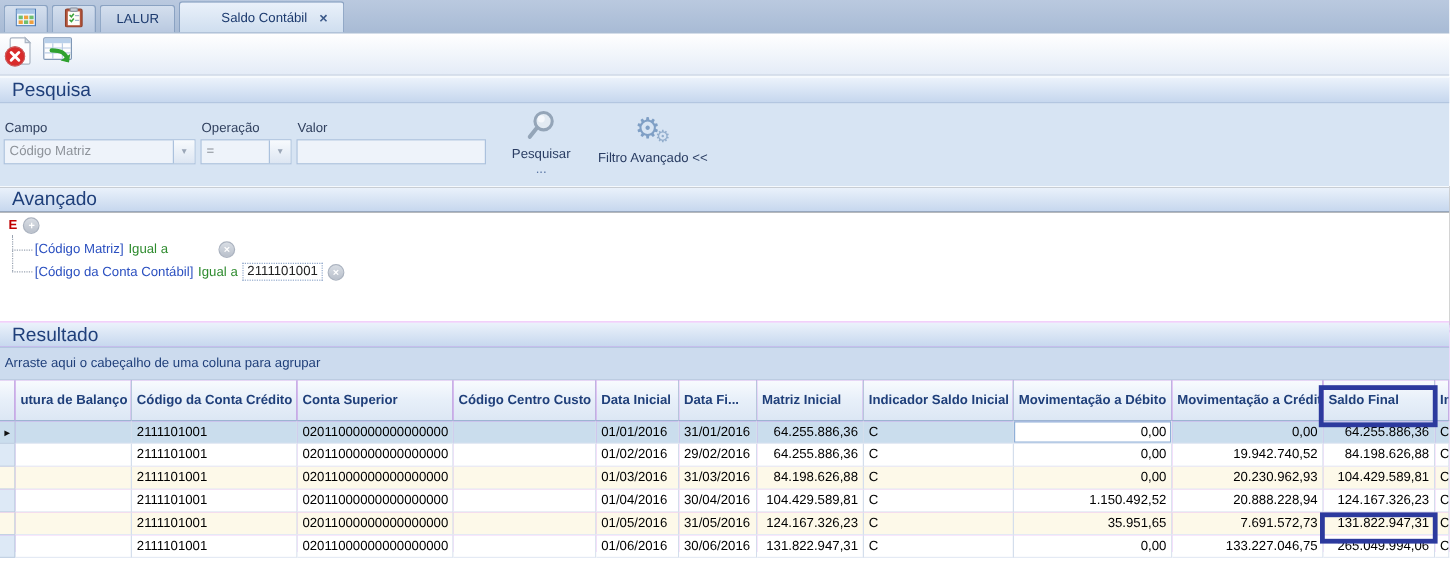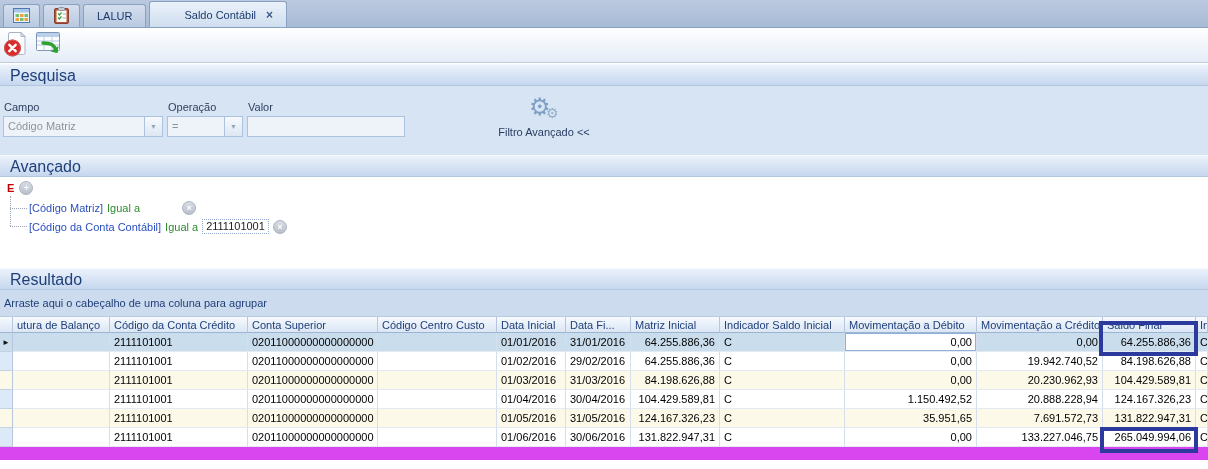--- a/index.html
+++ b/index.html
@@ -60,21 +60,21 @@
 
   .splitter{position:absolute;left:0;top:271px;width:100%;height:6px;background:#edf2f9;
     border-top:2px solid #9db2cf;border-bottom:2px solid #9db2cf;box-sizing:border-box;}
 
   #result-region{position:absolute;left:0;top:268px;width:100%;height:192px;background:#d946ef;}
   .groupbar{height:27px;background:#ccdbee;border-bottom:1px solid #b9c9de;color:#1f3f7a;
     display:flex;align-items:center;padding-left:4px;box-sizing:border-box;}
 
   
   table.grid{border-collapse:separate;border-spacing:0;table-layout:fixed;width:1208px;}
-  table.grid th{height:16px;box-sizing:border-box;padding:0 4px;font-weight:normal;text-align:left;
+  table.grid th{height:34px;box-sizing:border-box;padding:0 4px;font-weight:bold;text-align:left;
     color:#1f3f7a;background:linear-gradient(#f8fbfe 0%,#e7eff9 50%,#dce7f4 100%);
     border-right:1px solid #b6c6dc;border-bottom:1px solid #9db4d2;
     white-space:nowrap;overflow:hidden;margin-top:41px;}
   table.grid th .hwrap{display:flex;align-items:flex-start;justify-content:space-between;gap:17px;}
   table.grid th .sort{font-size:8px;color:#5a6f8f;margin-left:2px;}
   table.grid td{height:19px;box-sizing:border-box;padding:0 4px;background:#fff;
     border-right:1px solid #d4deec;border-bottom:1px solid #e4eaf4;
     white-space:nowrap;overflow:hidden;}
   table.grid td.num{text-align:right;}
   table.grid tr.sel td{background:#cadded;}
@@ -165,20 +165,31 @@
 
     <span class="fld-label" style="left:168px;top:37px;">Operação</span>
     <div class="combo" style="left:167px;top:52px;width:76px;">
       <span class="val">=</span>
       <span class="arrow">▼</span>
     </div>
 
     <span class="fld-label" style="left:248px;top:37px;">Valor</span>
     <input class="textbox" style="left: 247px; top: 52px; width: 158px;" value="">
 
+    <button class="imgbtn" style="left:414px;top:25px;width:74px;">
+      <span>
+        <svg width="30" height="30" viewBox="0 0 30 30">
+          <circle cx="17" cy="11" r="7.2" fill="#e3ebf3" stroke="#94a5b8" stroke-width="2.6"></circle>
+          <circle cx="15" cy="9" r="3" fill="#f6fafd" opacity="0.9"></circle>
+          <path d="M11.5 16.5 L5.5 24" stroke="#94a5b8" stroke-width="3.4" stroke-linecap="round"></path>
+        </svg>
+      </span>
+      <span>Pesquisar</span>
+      <span style="color:#5a76a5;">...</span>
+    </button>
 
     <button class="imgbtn" style="left:488px;top:31px;width:112px;">
       <span class="gear-wrap">
         <span class="gear-big">⚙</span>
         <span class="gear-small">⚙</span>
       </span>
       <span>Filtro Avançado &lt;&lt;</span>
     </button>
   </div>
 

